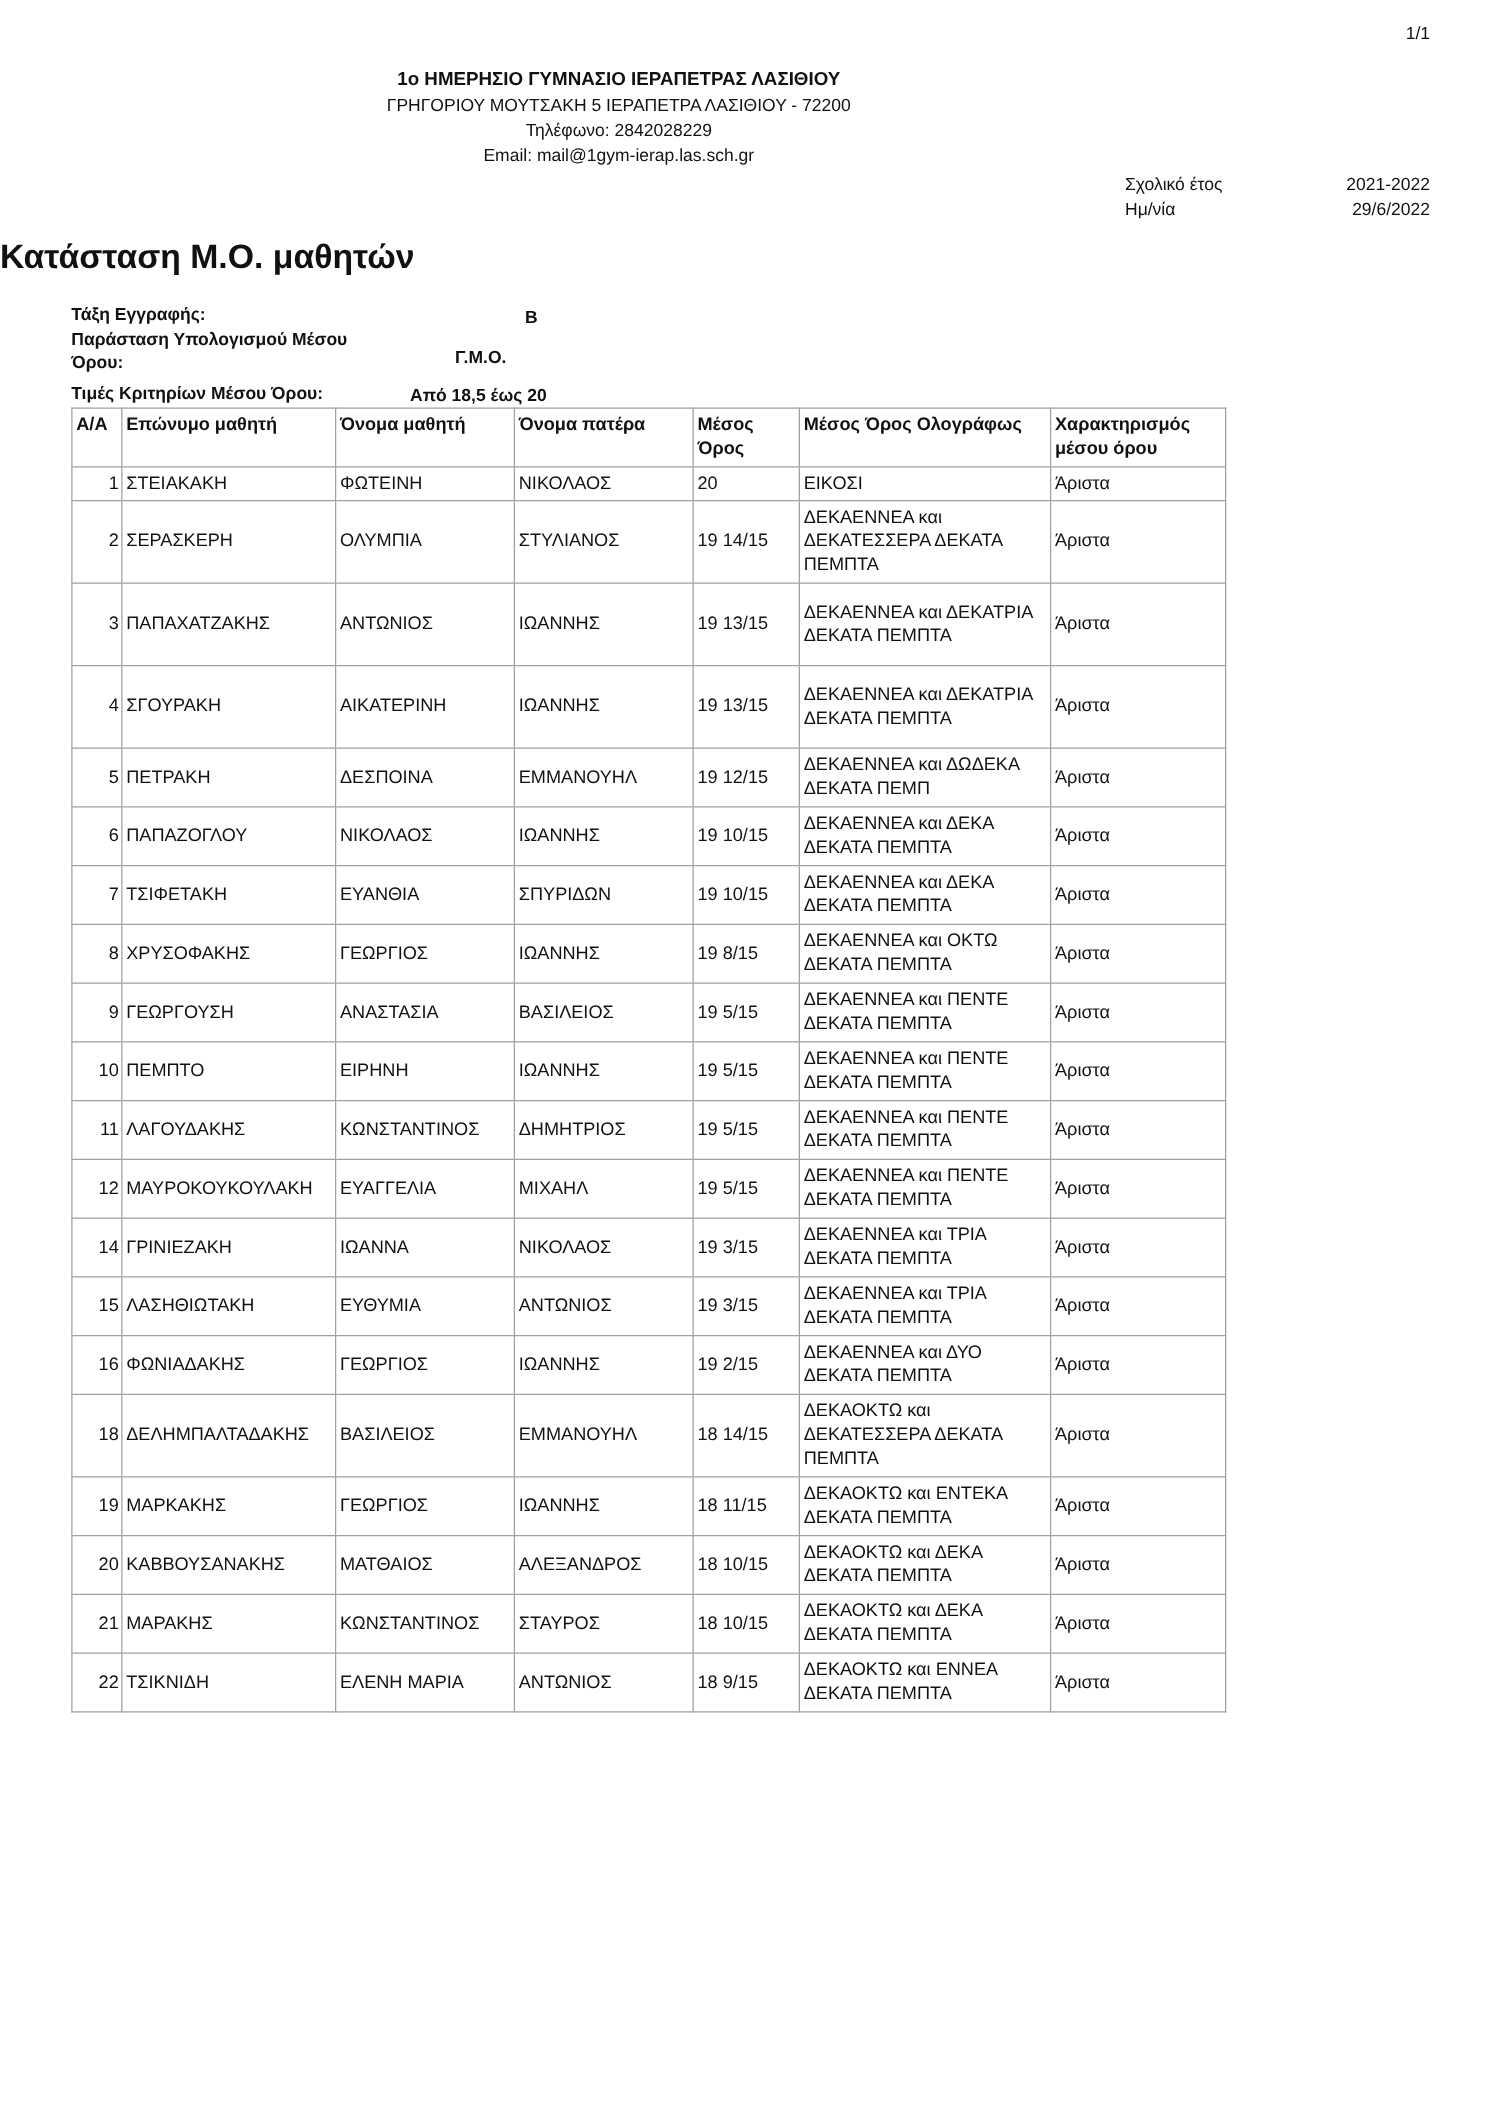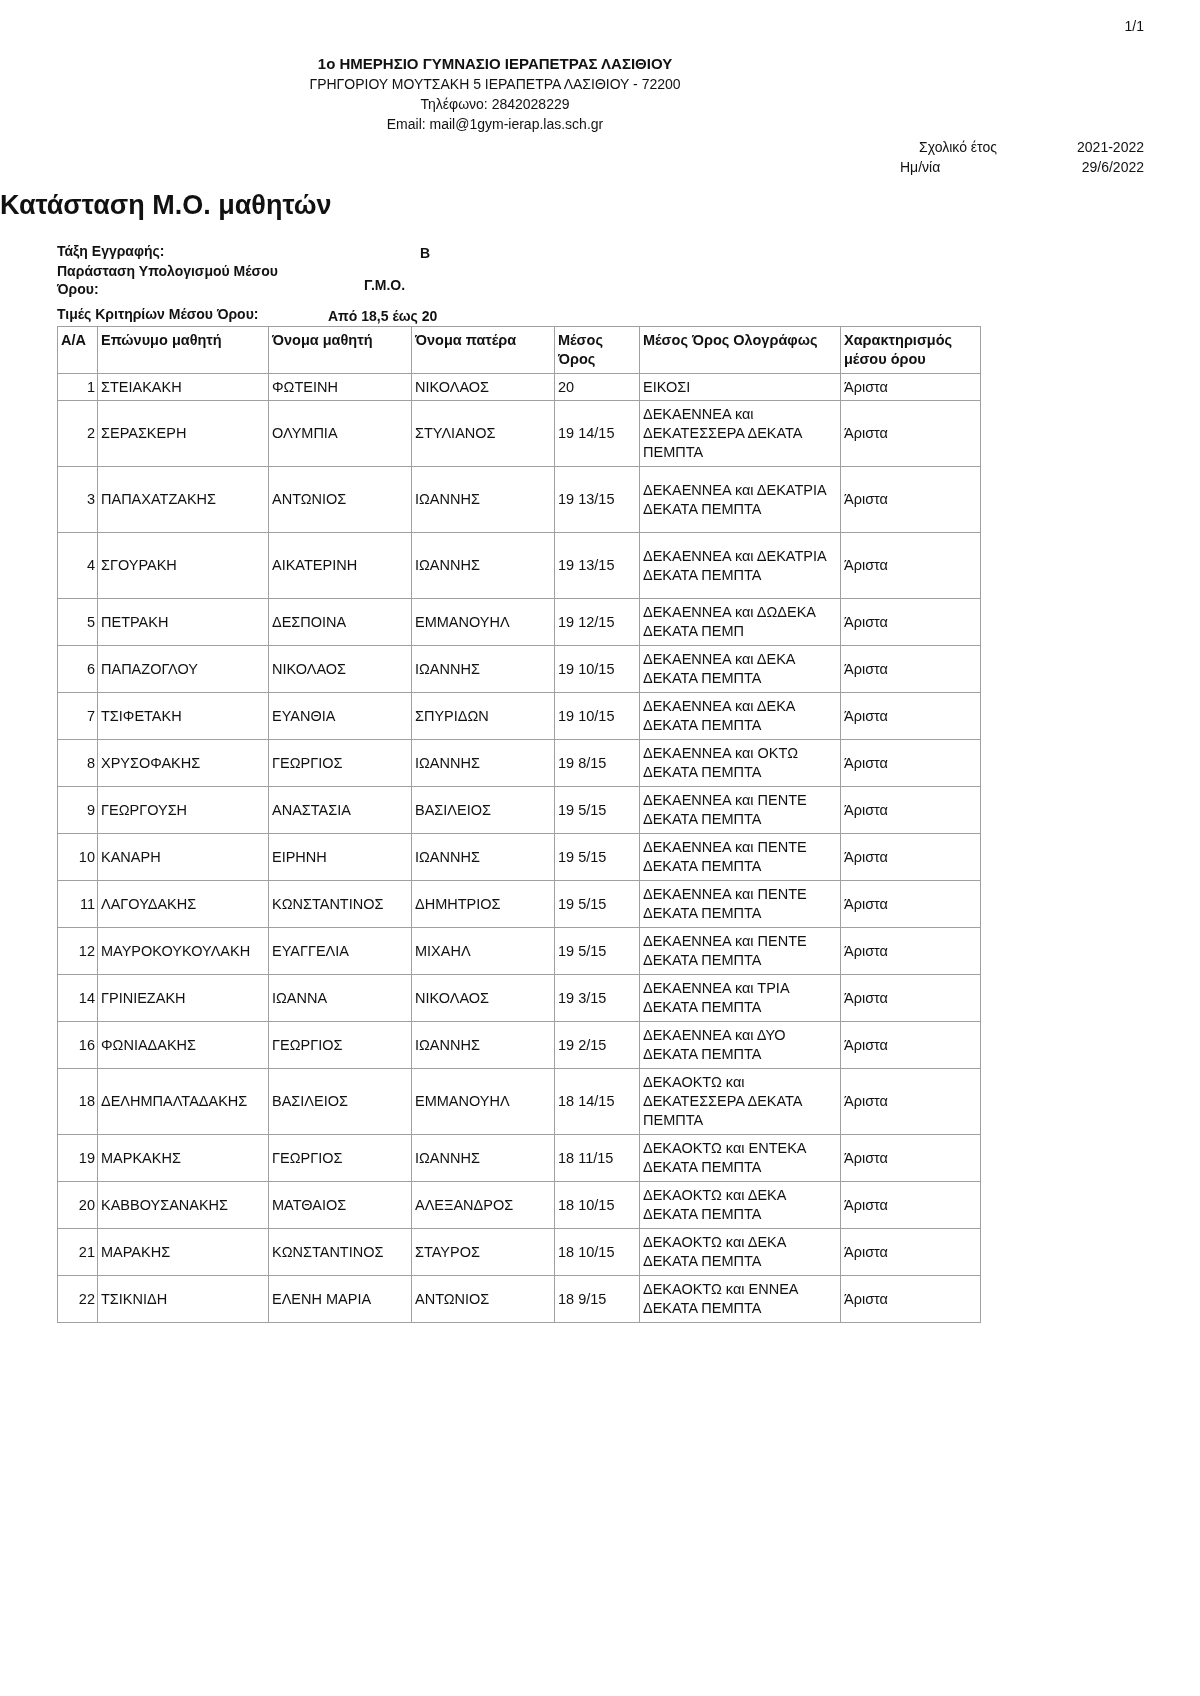--- a/index.html
+++ b/index.html
@@ -25,21 +25,21 @@
 <div class="abs page-num">1/1</div>
 
 <div class="abs school">
   <div class="name">1ο ΗΜΕΡΗΣΙΟ ΓΥΜΝΑΣΙΟ ΙΕΡΑΠΕΤΡΑΣ ΛΑΣΙΘΙΟΥ</div>
   <div>ΓΡΗΓΟΡΙΟΥ ΜΟΥΤΣΑΚΗ 5 ΙΕΡΑΠΕΤΡΑ ΛΑΣΙΘΙΟΥ - 72200</div>
   <div>Τηλέφωνο: 2842028229</div>
   <div>Email: mail@1gym-ierap.las.sch.gr</div>
 </div>
 
 <div class="abs meta" style="left:900px;width:116px;">
-  <div style="text-align:center">Σχολικό έτος</div>
+  <div style="text-align:left">Σχολικό έτος</div>
   <div style="">Ημ/νία</div>
 </div>
 <div class="abs meta" style="left:1040px;width:104px;">
   <div style="text-align:right">2021-2022</div>
   <div style="text-align:right">29/6/2022</div>
 </div>
 
 <div class="abs title">Κατάσταση Μ.Ο. μαθητών</div>
 
 <div class="abs crit" style="top:242px;">Τάξη Εγγραφής:</div>
@@ -150,21 +150,21 @@
         <td class="aa">9</td>
         <td>ΓΕΩΡΓΟΥΣΗ</td>
         <td>ΑΝΑΣΤΑΣΙΑ</td>
         <td>ΒΑΣΙΛΕΙΟΣ</td>
         <td>19 5/15</td>
         <td>ΔΕΚΑΕΝΝΕΑ και ΠΕΝΤΕ ΔΕΚΑΤΑ ΠΕΜΠΤΑ</td>
         <td>Άριστα</td>
       </tr>
       <tr class="r2">
         <td class="aa">10</td>
-        <td>ΚΑΝΑΡΗ</td>
+        <td>ΠΕΜΠΤΟ</td>
         <td>ΕΙΡΗΝΗ</td>
         <td>ΙΩΑΝΝΗΣ</td>
         <td>19 5/15</td>
         <td>ΔΕΚΑΕΝΝΕΑ και ΠΕΝΤΕ ΔΕΚΑΤΑ ΠΕΜΠΤΑ</td>
         <td>Άριστα</td>
       </tr>
       <tr class="r2">
         <td class="aa">11</td>
         <td>ΛΑΓΟΥΔΑΚΗΣ</td>
         <td>ΚΩΝΣΤΑΝΤΙΝΟΣ</td>
@@ -185,20 +185,29 @@
       <tr class="r2">
         <td class="aa">14</td>
         <td>ΓΡΙΝΙΕΖΑΚΗ</td>
         <td>ΙΩΑΝΝΑ</td>
         <td>ΝΙΚΟΛΑΟΣ</td>
         <td>19 3/15</td>
         <td>ΔΕΚΑΕΝΝΕΑ και ΤΡΙΑ ΔΕΚΑΤΑ ΠΕΜΠΤΑ</td>
         <td>Άριστα</td>
       </tr>
       <tr class="r2">
+        <td class="aa">15</td>
+        <td>ΛΑΣΗΘΙΩΤΑΚΗ</td>
+        <td>ΕΥΘΥΜΙΑ</td>
+        <td>ΑΝΤΩΝΙΟΣ</td>
+        <td>19 3/15</td>
+        <td>ΔΕΚΑΕΝΝΕΑ και ΤΡΙΑ ΔΕΚΑΤΑ ΠΕΜΠΤΑ</td>
+        <td>Άριστα</td>
+      </tr>
+      <tr class="r2">
         <td class="aa">16</td>
         <td>ΦΩΝΙΑΔΑΚΗΣ</td>
         <td>ΓΕΩΡΓΙΟΣ</td>
         <td>ΙΩΑΝΝΗΣ</td>
         <td>19 2/15</td>
         <td>ΔΕΚΑΕΝΝΕΑ και ΔΥΟ ΔΕΚΑΤΑ ΠΕΜΠΤΑ</td>
         <td>Άριστα</td>
       </tr>
       <tr class="r3">
         <td class="aa">18</td>

